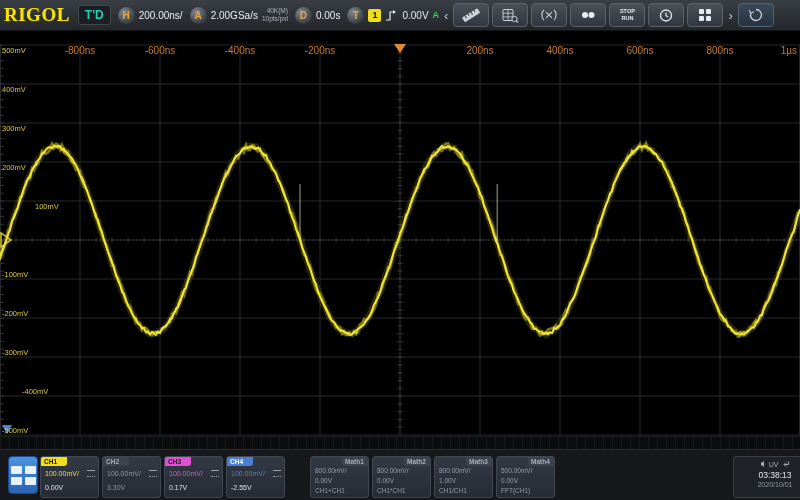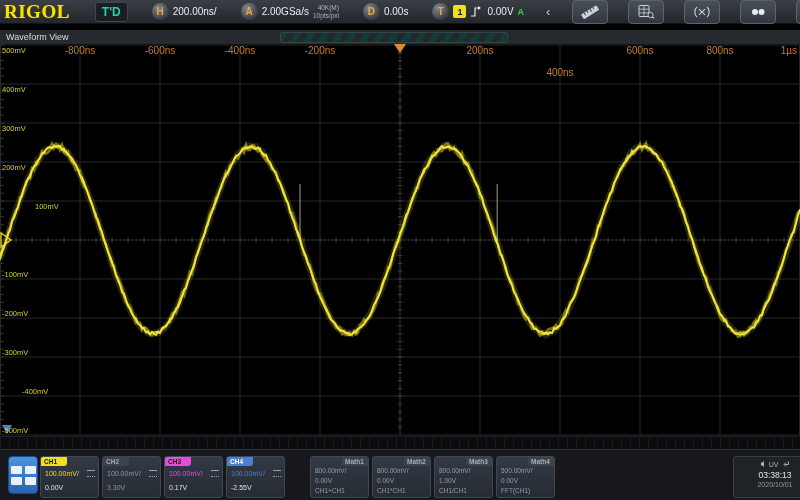--- a/index.html
+++ b/index.html
@@ -2,21 +2,21 @@
 <html><head>
 <meta charset="utf-8">
 <style>
   html,body{margin:0;padding:0;background:#000;}
   #app{position:relative;width:800px;height:500px;overflow:hidden;background:#000;
        font-family:"Liberation Sans",sans-serif;-webkit-font-smoothing:antialiased;}
 
   
   #topbar{position:absolute;top:0;left:0;width:800px;height:24px;box-sizing:border-box;
           background:linear-gradient(#3a3f45,#23262a);display:flex;align-items:center;
-          gap:20px;padding:8px 4px;border-bottom:1px solid #121315;}
+          gap:3px;padding:15px 4px;border-bottom:1px solid #121315;}
   .logo{font-family:"Liberation Serif",serif;font-weight:bold;font-size:19px;color:#f7e400;
         letter-spacing:.5px;margin-right:5px;text-shadow:0 0 1px #665c00;}
   .tdbox{background:#1b1e22;border:1px solid #41464d;border-radius:3px;color:#1fd3ae;
          font-size:12px;font-weight:bold;padding:2px 6px;}
   .tbgroup{display:flex;align-items:center;gap:4px;margin-left:4px;}
   .knob{width:17px;height:17px;border-radius:50%;flex:0 0 auto;
         background:radial-gradient(circle at 35% 30%,#80878f,#383d43 72%);
         color:#eda63d;font-size:10px;font-weight:bold;display:flex;align-items:center;justify-content:center;}
   .tbval{color:#e8ecf0;font-size:10px;white-space:nowrap;}
   .memdepth{font-size:6.5px;color:#aeb4bb;line-height:1.2;text-align:right;white-space:nowrap;}
@@ -165,24 +165,20 @@
     <span class="navarrow">›</span>
 
     <span class="iconbtn lastbtn">
       <svg width="18" height="16" viewBox="0 0 18 16">
         <path d="M9 2.5a5.5 5.5 0 1 1-5.2 3.6" fill="none" stroke="#ccd2d8" stroke-width="1.3"></path>
         <path d="M2.2 3.2l1.6 3 3-1.4" fill="none" stroke="#ccd2d8" stroke-width="1.2"></path>
       </svg>
     </span>
   </div>
 
-  <div id="tabstrip">
-    <span class="tabtitle">Waveform View</span>
-    <span class="membar"></span>
-  </div>
 
   <div id="grat">
       <svg width="800" height="392" viewBox="0 0 800 392">
         <line x1="0.5" y1="1" x2="0.5" y2="391" stroke="#272829" stroke-width="1"></line>
         <line x1="0" y1="1" x2="800" y2="1" stroke="#272829" stroke-width="1"></line>
         <line x1="80" y1="1" x2="80" y2="391" stroke="#272829" stroke-width="1"></line>
         <line x1="0" y1="40" x2="800" y2="40" stroke="#272829" stroke-width="1"></line>
         <line x1="160" y1="1" x2="160" y2="391" stroke="#272829" stroke-width="1"></line>
         <line x1="0" y1="79" x2="800" y2="79" stroke="#272829" stroke-width="1"></line>
         <line x1="240" y1="1" x2="240" y2="391" stroke="#272829" stroke-width="1"></line>
@@ -360,21 +356,21 @@
         <line x1="497.20000000000005" y1="140" x2="497.20000000000005" y2="197" stroke="#d9d9b0" stroke-width="1" opacity="0.75"></line>
         <polygon points="394,0 406,0 400,9" fill="#e08a2e"></polygon>
         <polygon points="1,189 11,196 1,203" fill="none" stroke="#f0df1f" stroke-width="1.3"></polygon>
         <polygon points="2,381 12,381 7,390" fill="#4a7fd4"></polygon>
       </svg>
       <span class="tlabel" style="left: 80px;">-800ns</span>
       <span class="tlabel" style="left: 160px;">-600ns</span>
       <span class="tlabel" style="left: 240px;">-400ns</span>
       <span class="tlabel" style="left: 320px;">-200ns</span>
       <span class="tlabel" style="left: 480px;">200ns</span>
-      <span class="tlabel" style="left: 560px; margin-top: 22px;">400ns</span>
+      <span class="tlabel" style="left: 560px;">400ns</span>
       <span class="tlabel" style="left: 640px;">600ns</span>
       <span class="tlabel" style="left: 720px;">800ns</span>
       <span class="tlabel" style="right: 3px; left: auto; transform: none;">1µs</span>
       <span class="vlabel" style="top: 2px;">500mV</span>
       <span class="vlabel" style="top: 41px;">400mV</span>
       <span class="vlabel" style="top: 80px;">300mV</span>
       <span class="vlabel" style="top: 119px;">200mV</span>
       <span class="vlabel" style="top: 158px; padding-left: 33px;">100mV</span>
       <span class="vlabel" style="top: 226px;">-100mV</span>
       <span class="vlabel" style="top: 265px;">-200mV</span>

